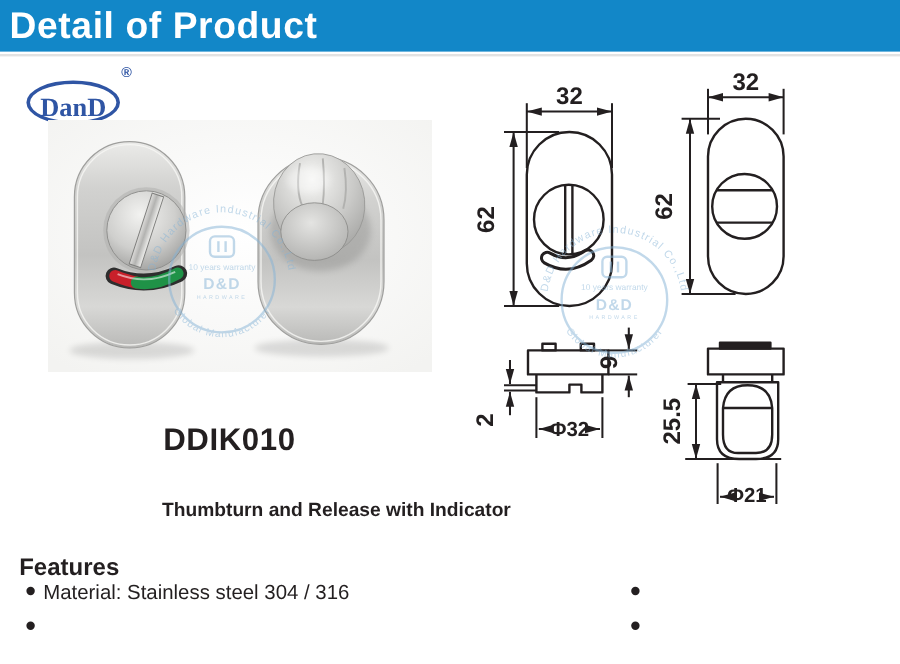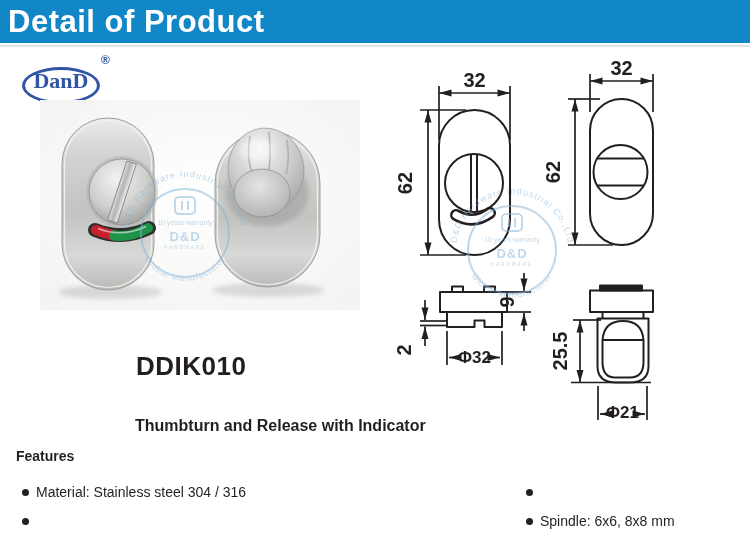--- a/index.html
+++ b/index.html
@@ -7,33 +7,33 @@
     width:750px;height:553px;position:relative;background:#ffffff;
     font-family:"Liberation Sans", sans-serif;color:#231f20;overflow:hidden;
   }
   .abs{position:absolute;}
   
   .header{left:0;top:0;width:750px;height:43px;background:#1287c8;display:flex;align-items:center;}
   .header .title{color:#fff;font-size:31px;font-weight:bold;margin-left:8px;letter-spacing:.5px;white-space:nowrap;}
   .header-underline{left:0;top:45px;width:750px;height:2px;background:#e2e2e2;}
   
   .logo-ellipse{left:22px;top:67px;width:72px;height:31px;border:3px solid #2f55a4;border-radius:50%;
-    display:flex;align-items:flex-start;justify-content:center;}
+    display:flex;align-items:flex-end;justify-content:center;}
   .logo-ellipse .logo-text{font-family:"Liberation Serif", serif;font-weight:bold;font-size:22px;color:#2f55a4;line-height:1;}
   .logo-reg{left:101px;top:53px;font-size:12px;font-weight:bold;color:#2f55a4;}
   
   .product-code{left:136px;top:351px;font-size:26px;font-weight:bold;letter-spacing:.5px;text-align:center;}
   .product-title{left:135px;top:417px;font-size:16px;font-weight:bold;white-space:nowrap;}
-  .features-heading{left:16px;top:448px;font-size:14px;font-weight:bold;}
+  .features-heading{left:16px;top:462px;font-size:20px;font-weight:bold;}
   .feat-col{top:484px;}
   .feat-col.left{left:22px;width:470px;}
   .feat-col.right{left:526px;width:224px;}
   .feat-row{display:flex;align-items:flex-start;height:28.5px;}
   .bullet-dot{width:7px;height:7px;border-radius:50%;background:#231f20;margin:5px 7px 0 0;flex:none;}
-  .feat-text{font-size:14px;white-space:nowrap;}
+  .feat-text{font-size:17px;white-space:nowrap;}
   
   svg{position:absolute;overflow:visible;}
   .wm{color:#85b3d6;opacity:.5;pointer-events:none;}
   .dim{font-family:"Liberation Sans",sans-serif;font-weight:bold;fill:#231f20;}
 </style>
 </head>
 <body>
 
 <div class="abs header">
   <div class="title">Detail of Product</div>
@@ -271,15 +271,14 @@
     <span class="bullet-dot"></span>
   </div>
 </div>
 
 <div class="abs feat-col right">
   <div class="feat-row">
     <span class="bullet-dot"></span>
   </div>
   <div class="feat-row">
     <span class="bullet-dot"></span>
-    <span class="feat-text">Spindle: 6x6, 8x8 mm</span>
   </div>
 </div>
 
 </body></html>

